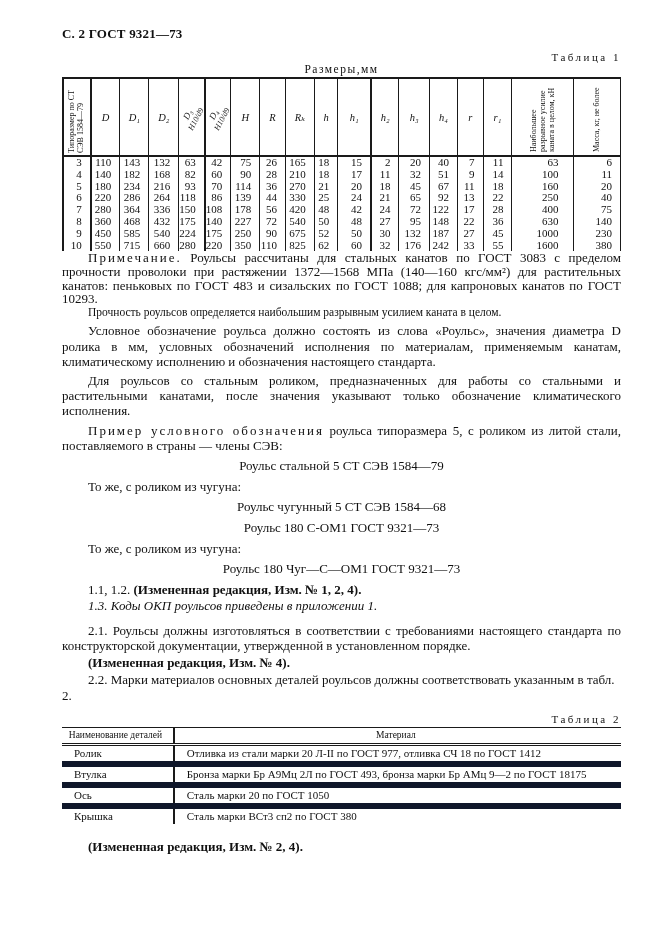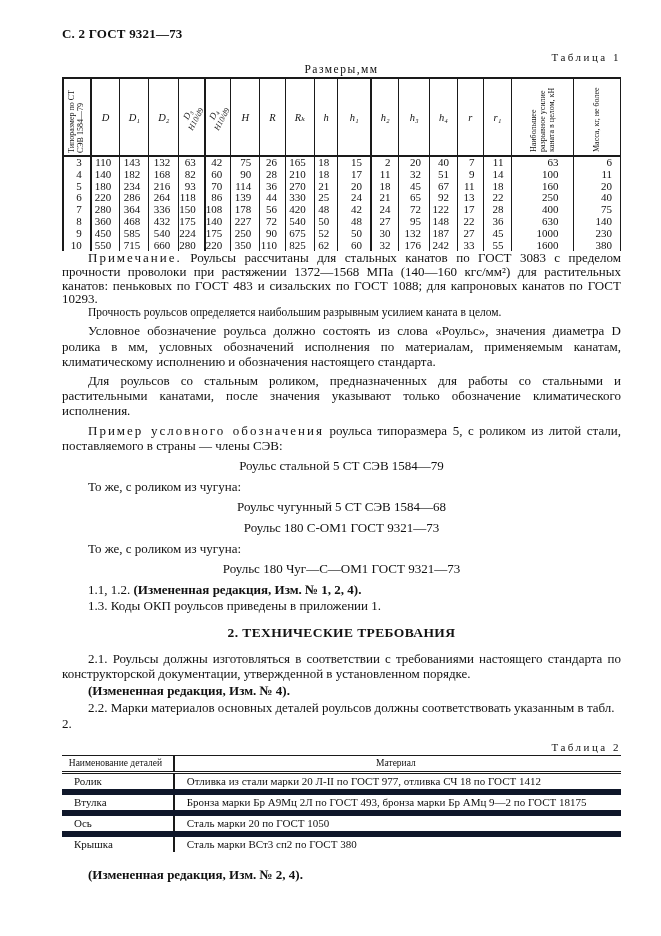--- a/index.html
+++ b/index.html
@@ -311,23 +311,22 @@
 
   <div class="example">Роульс стальной 5 СТ СЭВ 1584—79</div>
   <div class="plain-line">То же, с роликом из чугуна:</div>
   <div class="example">Роульс чугунный 5 СТ СЭВ 1584—68</div>
 
   <div class="example">Роульс 180 С-ОМ1 ГОСТ 9321—73</div>
   <div class="plain-line">То же, с роликом из чугуна:</div>
   <div class="example">Роульс 180 Чуг—С—ОМ1 ГОСТ 9321—73</div>
 
   <div class="plain-line"><span>1.1, 1.2. </span><span class="bold">(Измененная редакция, Изм. № 1, 2, 4).</span></div>
-  <div class="plain-line" style="margin-top:0;">1.3.  Коды ОКП роульсов приведены в приложении 1.</div>
-
-  <div class="section-title">2.  ТЕХНИЧЕСКИЕ ТРЕБОВАНИЯ</div>
+  <div class="plain-line" style="margin-top:0;font-style:italic;">1.3.  Коды ОКП роульсов приведены в приложении 1.</div>
+
 
   <div class="para" style="margin-top:10px;">2.1.  Роульсы должны изготовляться в соответствии с требованиями настоящего стандарта по конструкторской документации, утвержденной в установленном порядке.</div>
   <div class="plain-line bold">(Измененная редакция, Изм. № 4).</div>
   <div class="plain-line">2.2.  Марки материалов основных деталей роульсов должны соответствовать указанным в табл. 2.</div>
 
   <div class="caption2">Таблица 2</div>
 
   <table class="t2">
     <colgroup>
         <col class="c-name">

